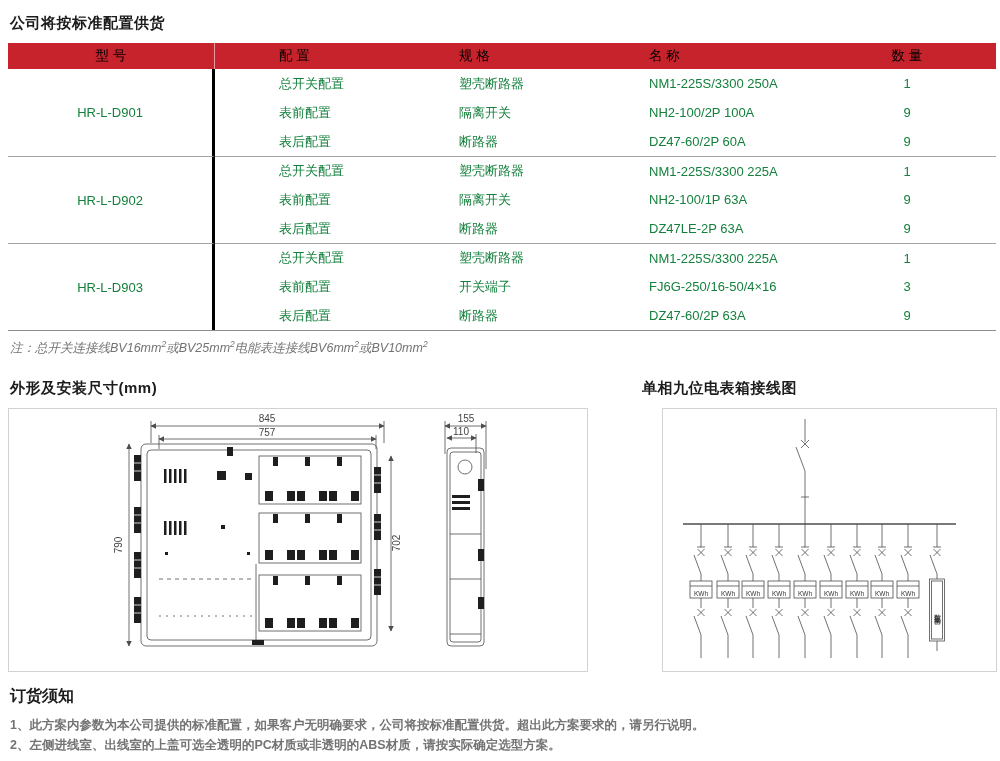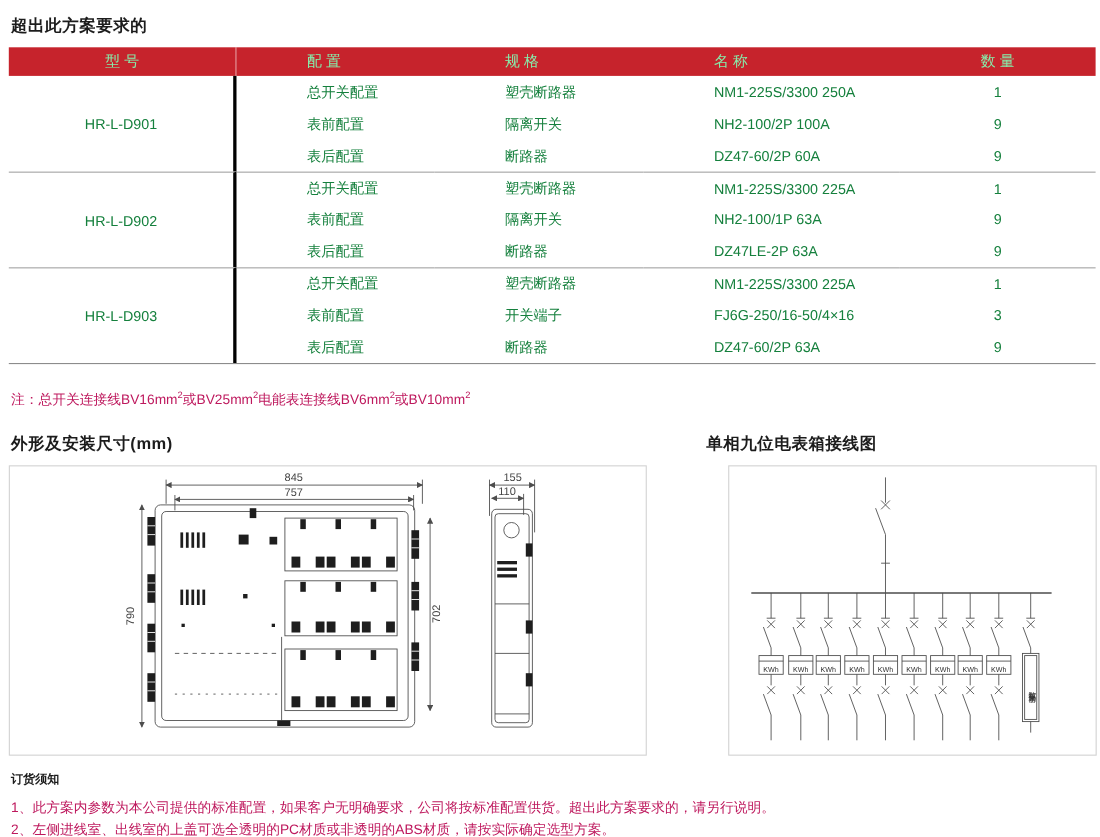--- a/index.html
+++ b/index.html
@@ -15,32 +15,32 @@
     margin:6px 0 10px 2px; letter-spacing:0.5px;
   }
   
   .cfg-table { width:988px; }
   .thead, .tbody {
     display:grid;
     grid-template-columns:207px 180px 190px 233px 1fr;
   }
   .thead { background:var(--red,#C6232C); height:26px; }
   .th {
-    color:#86efac; font-size:13.5px; display:flex; align-items:center;
+    color:#000000; font-size:13.5px; display:flex; align-items:center;
   }
   .th-model { justify-content:center; border-right:1px solid rgba(255,255,255,.55); }
   .th-pad { padding-left:64px; }
   .th-qty { justify-content:center; }
   .tbody { grid-auto-rows:29px; border-bottom:1px solid #8c8c8c; grid-auto-flow:row; }
   .cell { display:flex; align-items:center; font-size:13px; color:#15803d; }
   .cell-model { grid-row:span 3; justify-content:center; border-right:3px solid #000000; }
   .cell-pad { padding-left:64px; }
   .cell-qty { justify-content:center; }
   .gsep { border-top:1px solid #a3a3a3; }
-  .note { font-size:12.5px; color:#be185d; margin:23px 0 0 2px; }
+  .note { font-size:12.5px; color:#737373; margin:8px 0 0 2px;font-style:italic; }
   .note sup { font-size:8.5px; }
   
   .panels-row { display:flex; margin-top:16px;align-items:center; }
   .left-col { width:628px; }
   .right-col { width:352px; margin-left:8px; }
   .panel {
     border:1px solid #d2d2d2; background:#fff; height:264px;
     margin-top:8px; position:relative;
   }
   .panel-dims { width:580px; }
@@ -52,29 +52,29 @@
   .dimtxt { font-size:10px; fill:#444; stroke:none; text-anchor:middle; font-family:"Liberation Sans",sans-serif; }
   .mlabel { font-size:6.5px; fill:#333; stroke:none; text-anchor:middle; font-family:"Liberation Sans",sans-serif; }
   .collector-label {
     position:absolute; left:267px; top:172px; width:14px; height:58px;
     writing-mode:vertical-rl; text-orientation:upright;
     font-size:7px; line-height:14px; color:#333; text-align:center;
     letter-spacing:1px; overflow:hidden;
   }
   
   .ordering { margin-top:14px; margin-left:2px; }
-  .ordering-title { font-size:11px; font-weight:bold; color:#1c1c1c; margin-bottom:8px; }
-  .ordering-item { font-size:12.5px; color:#be185d; line-height:20px; }
+  .ordering-title { font-size:16px; font-weight:bold; color:#1c1c1c; margin-bottom:8px; }
+  .ordering-item { font-size:12.5px; color:#737373; line-height:20px;font-weight:bold; }
 </style>
 </head>
 <body>
 
 <div class="page">
 
-  <div class="section-title">超出此方案要求的</div>
+  <div class="section-title">公司将按标准配置供货</div>
 
   <div class="cfg-table">
     <div class="thead">
       <div class="th th-model">型 号</div>
       <div class="th th-pad">配 置</div>
       <div class="th th-pad">规 格</div>
       <div class="th th-pad">名 称</div>
       <div class="th th-qty">数 量</div>
     </div>
     <div class="tbody">

